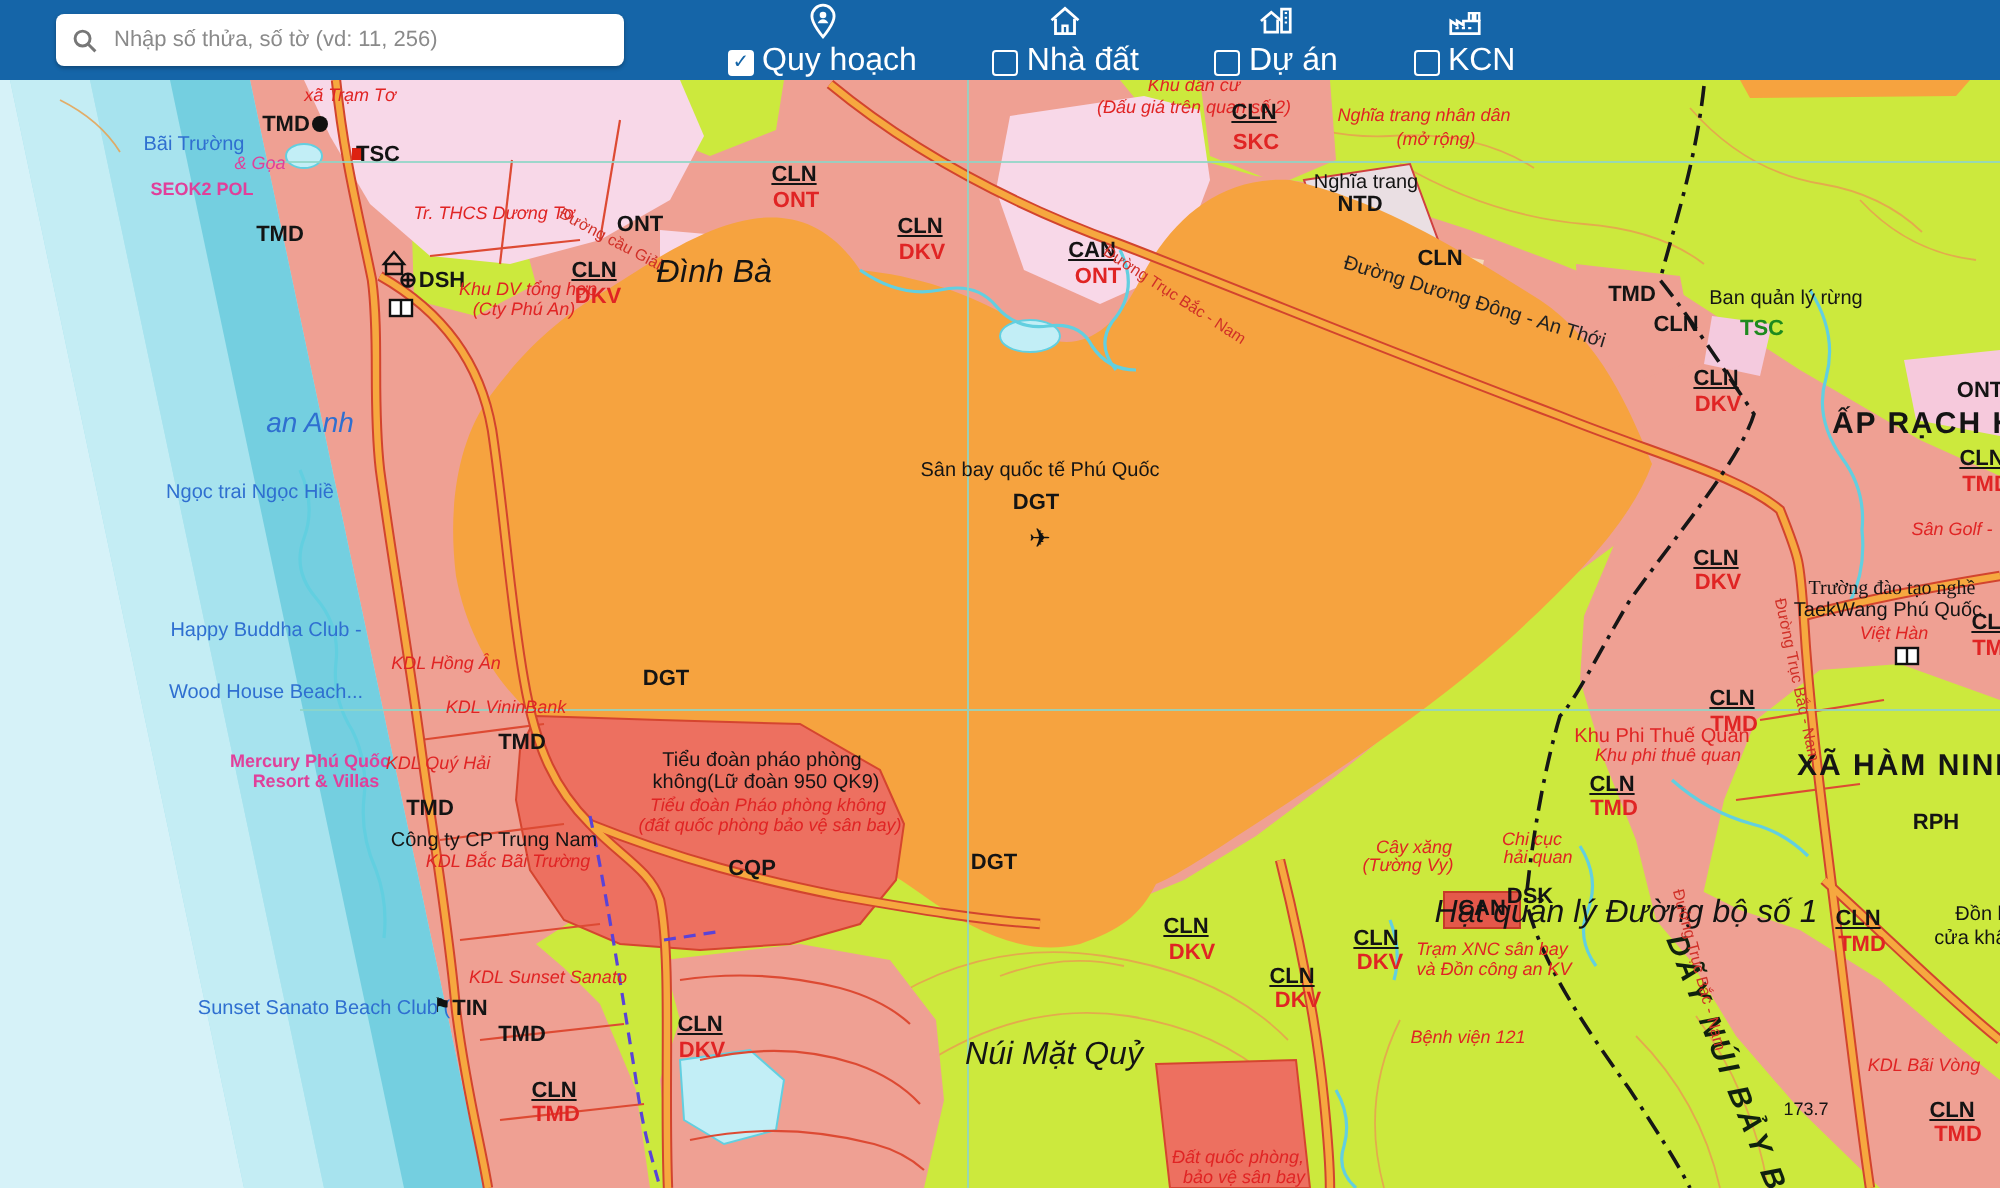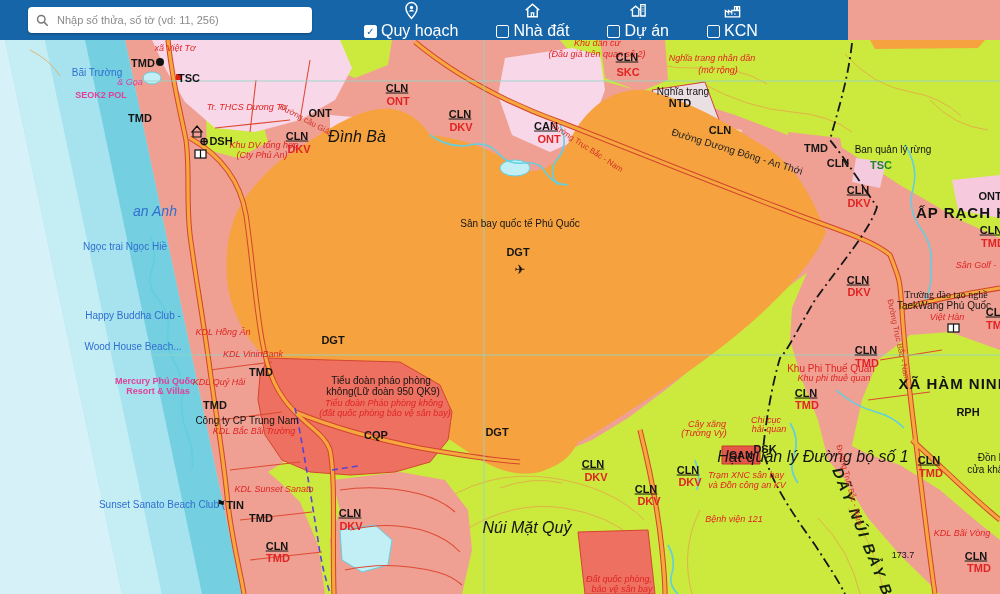--- a/index.html
+++ b/index.html
@@ -1,18 +1,18 @@
 <!DOCTYPE html>
 <html><head>
 <meta charset="utf-8">
 <style>
   html,body{margin:0;padding:0;background:#888;}
   #app{position:relative;width:1000px;height:594px;overflow:hidden;font-family:"Liberation Sans",sans-serif;background:#efa093;}
   
-  #toolbar{position:absolute;left:0;top:0;width:848px;height:40px;background:#1565a8;z-index:30;display:flex;align-items:center;}
+  #toolbar{position:absolute;left:0;top:0;width:1000px;height:40px;background:#1565a8;z-index:30;display:flex;align-items:center;}
   #searchbox{display:flex;align-items:center;gap:6px;background:#fff;border-radius:4px;height:26px;width:268px;margin-left:28px;padding:0 8px;box-shadow:0 1px 2px rgba(0,0,0,.3);}
   #searchbox svg{flex:0 0 auto;}
   #searchbox input{border:none;outline:none;flex:1;font-size:11px;color:#333;font-family:"Liberation Sans",sans-serif;background:transparent;}
   #searchbox input::placeholder{color:#8a8a8a;}
   #layerbar{display:flex;margin-left:52px;gap:38px;}
   .layer-item{display:flex;flex-direction:column;align-items:center;color:#fff;cursor:pointer;}
   .layer-item .ic{height:20px;display:flex;align-items:flex-end;}
   .layer-item .row{display:flex;align-items:center;gap:4px;margin-top:2px;}
   .cb{width:11px;height:11px;border:1px solid #fff;border-radius:2px;background:transparent;font:bold 10px/11px "DejaVu Sans",sans-serif;color:#1565a8;text-align:center;}
   .layer-item.checked .cb{background:#fff;}
@@ -253,21 +253,21 @@
           <line x1="200.5" y1="110" x2="200.5" y2="118"></line>
       </g>
       <g stroke="#111" stroke-width="1.2" fill="#fff">
         <rect x="948" y="284" width="11" height="8"></rect>
           <line x1="953.5" y1="284" x2="953.5" y2="292"></line>
       </g>
     </g>
   </svg>
 
   <div id="labels">
-      <div class="lbl red-i" style="left: 175px; top: 8px;">xã Việt Tơ</div>
+      <div class="lbl red-i" style="left: 175px; top: 8px;">xã Trạm Tơ</div>
       <div class="lbl code" style="left: 143px; top: 23px;">TMD</div>
       <div class="lbl code" style="left: 189px; top: 38px;">TSC</div>
       <div class="lbl blue" style="left: 97px; top: 33px;">Bãi Trường</div>
       <div class="lbl mag-i" style="left: 130px; top: 42px;">&amp; Gọa</div>
       <div class="lbl mag" style="left: 101px; top: 55px;">SEOK2 POL</div>
       <div class="lbl code" style="left: 140px; top: 78px;">TMD</div>
       <div class="lbl red-i" style="left: 247px; top: 67px;">Tr. THCS Dương Tơ</div>
       <div class="lbl code" style="left: 320px; top: 73px;">ONT</div>
       <div class="lbl codeU" style="left: 397px; top: 48px;">CLN</div>
       <div class="lbl codeR" style="left: 398px; top: 61px;">ONT</div>
@@ -296,21 +296,21 @@
       <div class="lbl codeU" style="left: 991px; top: 190px;">CLN</div>
       <div class="lbl codeR" style="left: 993px; top: 203px;">TMD</div>
       <div class="lbl red-i" style="left: 976px; top: 225px;">Sân Golf -</div>
       <div class="lbl codeU" style="left: 858px; top: 240px;">CLN</div>
       <div class="lbl codeR" style="left: 859px; top: 252px;">DKV</div>
       <div class="lbl blk" style="left: 946px; top: 255px; font-family: Liberation Serif, serif;">Trường đào tạo nghề</div>
       <div class="lbl blk" style="left: 944px; top: 266px;">TaekWang Phú Quốc</div>
       <div class="lbl red-i" style="left: 947px; top: 277px;">Việt Hàn</div>
       <div class="lbl codeU" style="left: 997px; top: 272px;">CLN</div>
       <div class="lbl codeR" style="left: 998px; top: 285px;">TMD</div>
-      <div class="lbl blk" style="left: 520px; top: 184px;">Sân bay quốc tế Phú Quốc</div>
+      <div class="lbl blk" style="left: 520px; top: 196px;">Sân bay quốc tế Phú Quốc</div>
       <div class="lbl code" style="left: 518px; top: 212px;">DGT</div>
       <div class="lbl plane" style="left: 520px; top: 229px;">✈</div>
       <div class="lbl blue-i" style="left: 155px; top: 171px;">an Anh</div>
       <div class="lbl blue" style="left: 125px; top: 207px;">Ngọc trai Ngọc Hiề</div>
       <div class="lbl blue" style="left: 133px; top: 276px;">Happy Buddha Club -</div>
       <div class="lbl blue" style="left: 133px; top: 287px; margin-top: 20px;">Wood House Beach...</div>
       <div class="lbl mag" style="left: 155px; top: 341px;">Mercury Phú Quốc</div>
       <div class="lbl mag" style="left: 158px; top: 351px;">Resort &amp; Villas</div>
       <div class="lbl red-i" style="left: 219px; top: 342px;">KDL Quý Hải</div>
       <div class="lbl red-i" style="left: 223px; top: 292px;">KDL Hồng Ân</div>

